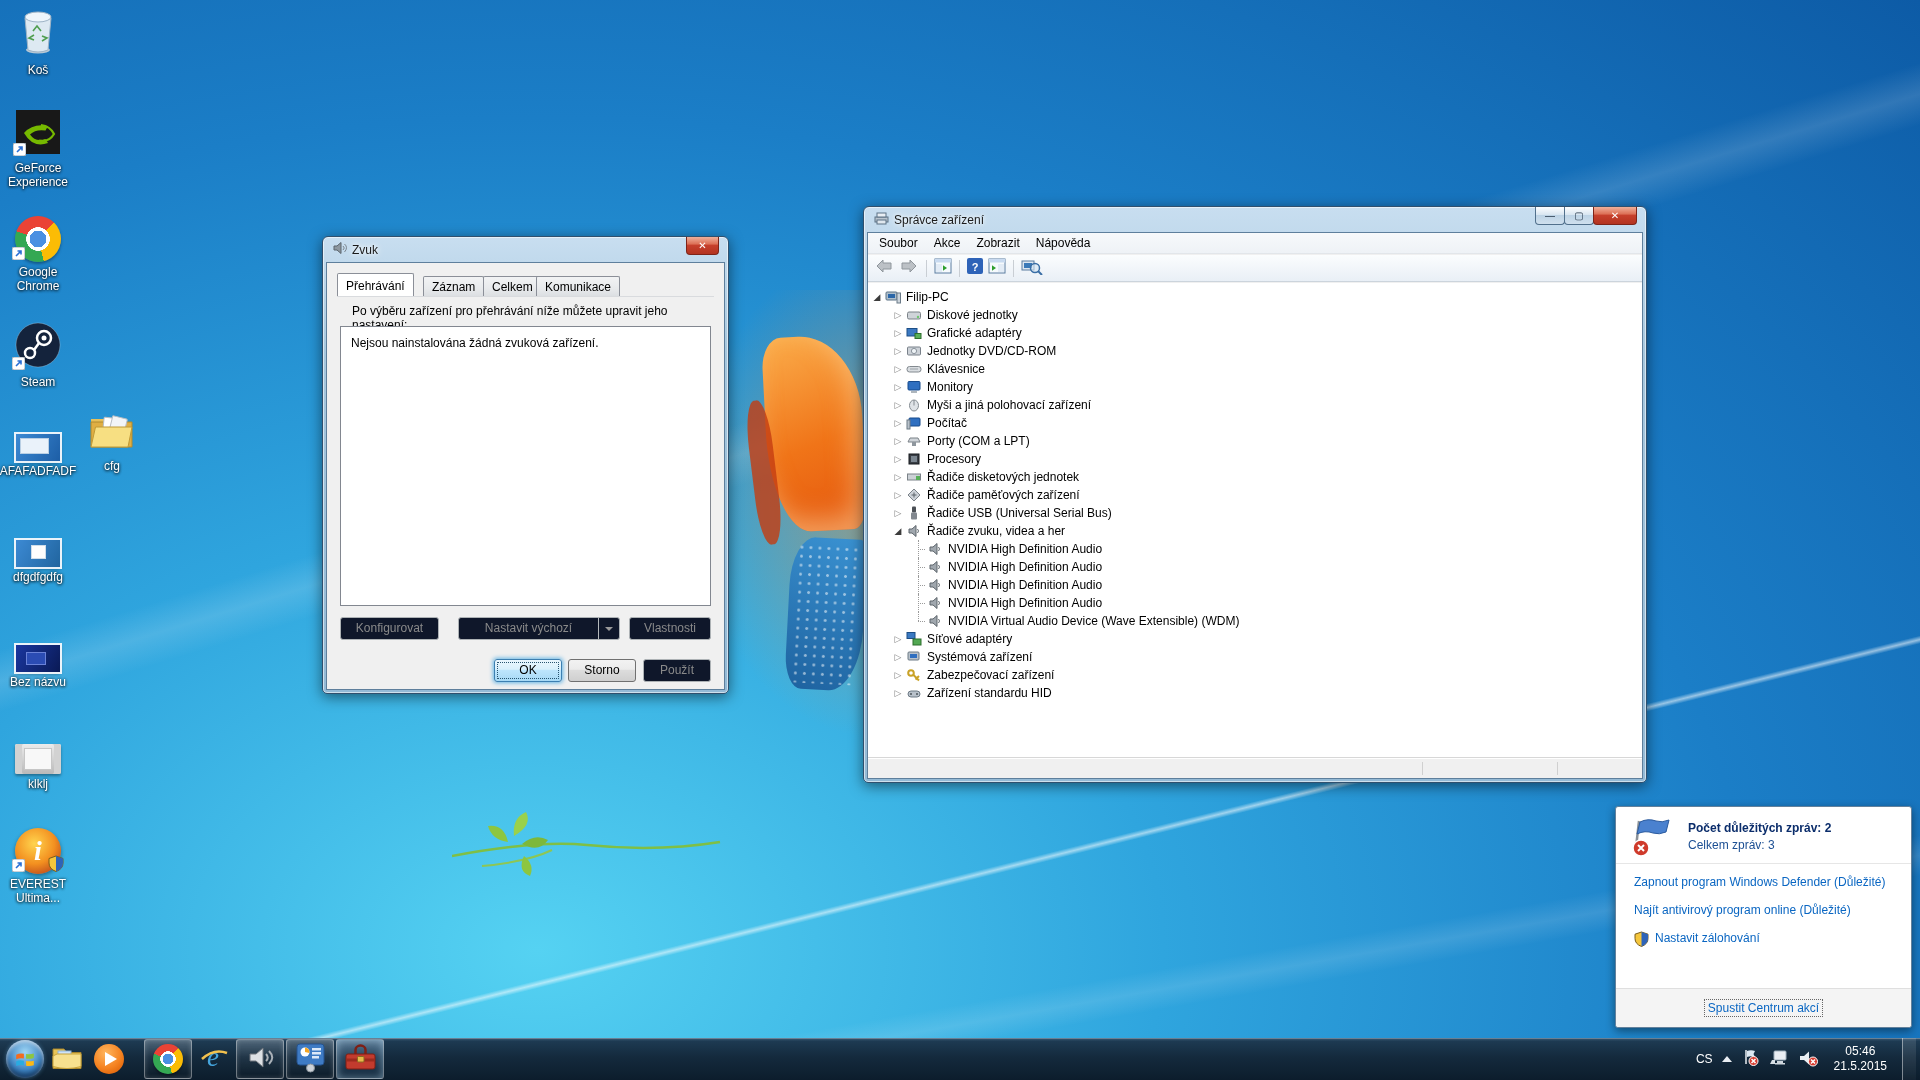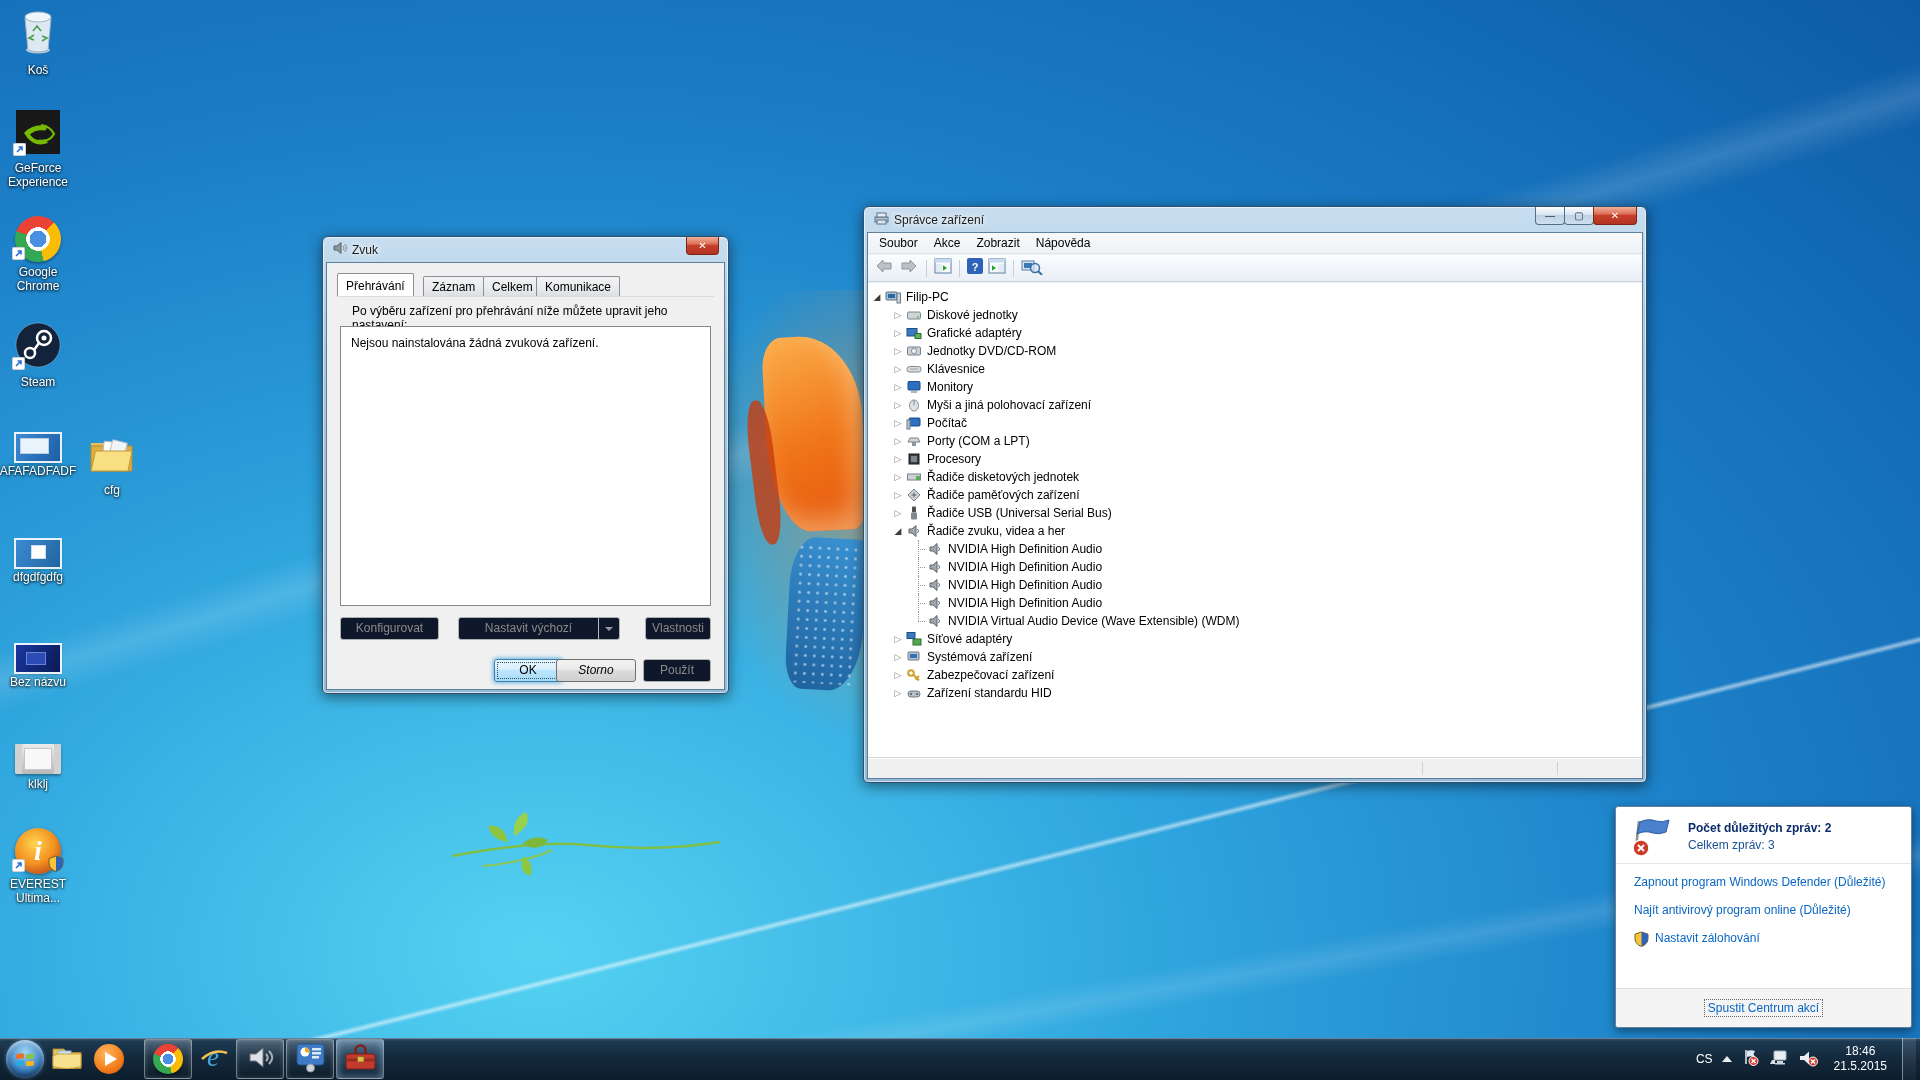--- a/index.html
+++ b/index.html
@@ -221,21 +221,21 @@
               <path d="M4 9 L9 4 M5.5 4 H9 V7.5" stroke="#2a6fd4" stroke-width="1.6" fill="none"></path>
             </svg></span></div>
         <div class="di-label">Steam</div>
       </div>
       <div class="desk-icon" style="left: 0px; top: 434px;">
         <div class="di-art">
           <div class="di-shot"></div>
         </div>
         <div class="di-label">AFAFADFADF</div>
       </div>
-      <div class="desk-icon" style="left: 74px; top: 436px; align-items: center;">
+      <div class="desk-icon" style="left: 74px; top: 412px; align-items: center;">
         <div class="di-art"><svg width="46" height="40">
             <path d="M2 7 h15 l3 3 h-18 z" fill="#e7c05a"></path>
             <path d="M2 10 h41 v25 h-41 z" fill="#dfae43" stroke="#b08a2e"></path>
             <rect x="14" y="6" width="16" height="22" rx="1" fill="#fff" stroke="#b9bec3" transform="rotate(6 22 17)"></rect>
             <rect x="21" y="5" width="15" height="21" rx="1" fill="#f2f5f7" stroke="#b9bec3" transform="rotate(14 28 16)"></rect>
             <path d="M2 35 L6.5 15 h36.5 l-4 20 z" fill="#f7df82" stroke="#c09a36"></path>
           </svg></div>
         <div class="di-label">cfg</div>
       </div>
       <div class="desk-icon" style="left: 0px; top: 540px;">
@@ -297,23 +297,23 @@
       <div class="snd-list">
         <span>Nejsou nainstalována žádná zvuková zařízení.</span>
       </div>
       <div class="btn dis" style="left:13px; top:354px; width:99px;">Konfigurovat</div>
       <div class="btn dis" style="right:104px; top:354px; width:162px; padding-right:21px;">
         <span>Nastavit výchozí</span>
         <span class="split-arrow">
             <i></i>
           </span>
       </div>
-      <div class="btn dis" style="right:13px; top:354px; width:66px;">Vlastnosti</div>
+      <div class="btn dis" style="right:13px; top:354px; width:82px;">Vlastnosti</div>
       <div class="btn def" style="right:162px; top:396px; width:68px;">OK</div>
-      <div class="btn" style="right:88px; top:396px; width:80px;font-style:italic;">Storno</div>
+      <div class="btn" style="right:88px; top:396px; width:68px;">Storno</div>
       <div class="btn dis" style="right:13px; top:396px; width:68px;">Použít</div>
     </div>
   </div>
 
   <div class="aero dm-win">
     <div class="titlebar">
       <span>
         <svg width="15" height="14">
             <rect x="1" y="6" width="13" height="5" fill="#b9c4ce" stroke="#5d7285"></rect>
             <rect x="3" y="2" width="9" height="4" fill="#e8eef4" stroke="#5d7285"></rect>
@@ -677,19 +677,19 @@
           </svg>
       </span>
       <span>
         <svg width="21" height="18">
             <path d="M2 7 h4 l5 -4.5 v13 L6 11 H2 z" fill="#e9eef3"></path>
             <circle cx="15" cy="12.5" r="4.5" fill="#d63b2f" stroke="#fff"></circle>
             <path d="M13 10.5 l4 4 m0 -4 l-4 4" stroke="#fff" stroke-width="1.5"></path>
           </svg>
       </span>
       <div class="clock">
-        <div>18:46</div>
+        <div>05:46</div>
         <div>21.5.2015</div>
       </div>
       <div class="show-desktop"></div>
     </div>
   </div>
 </div>
 
 </body></html>

